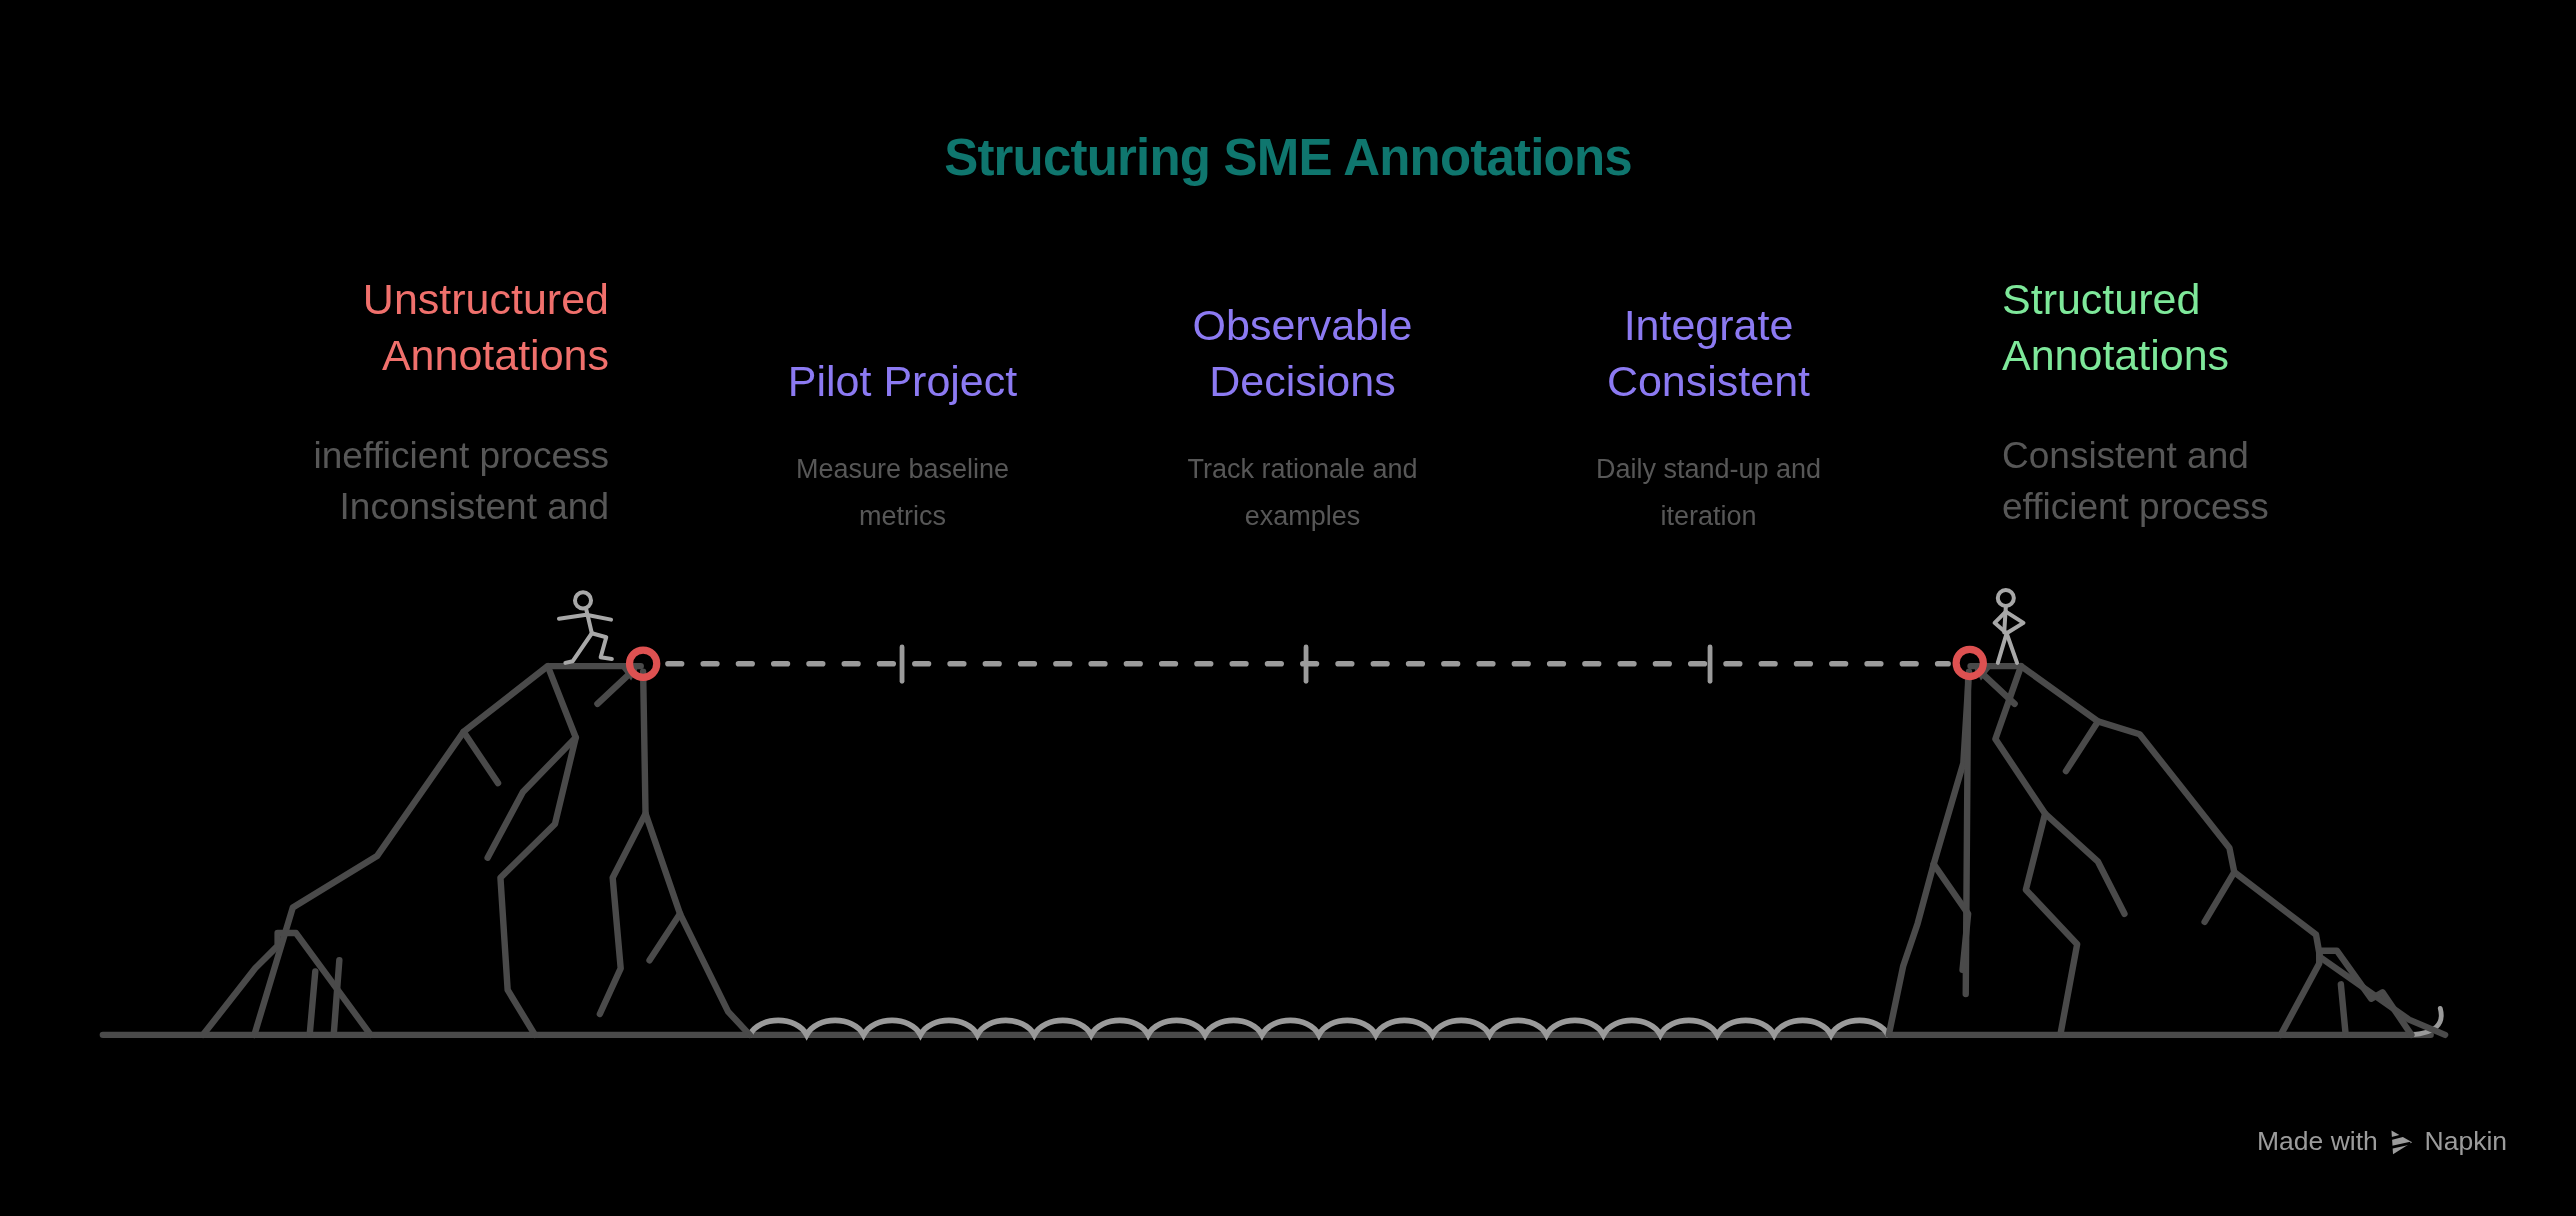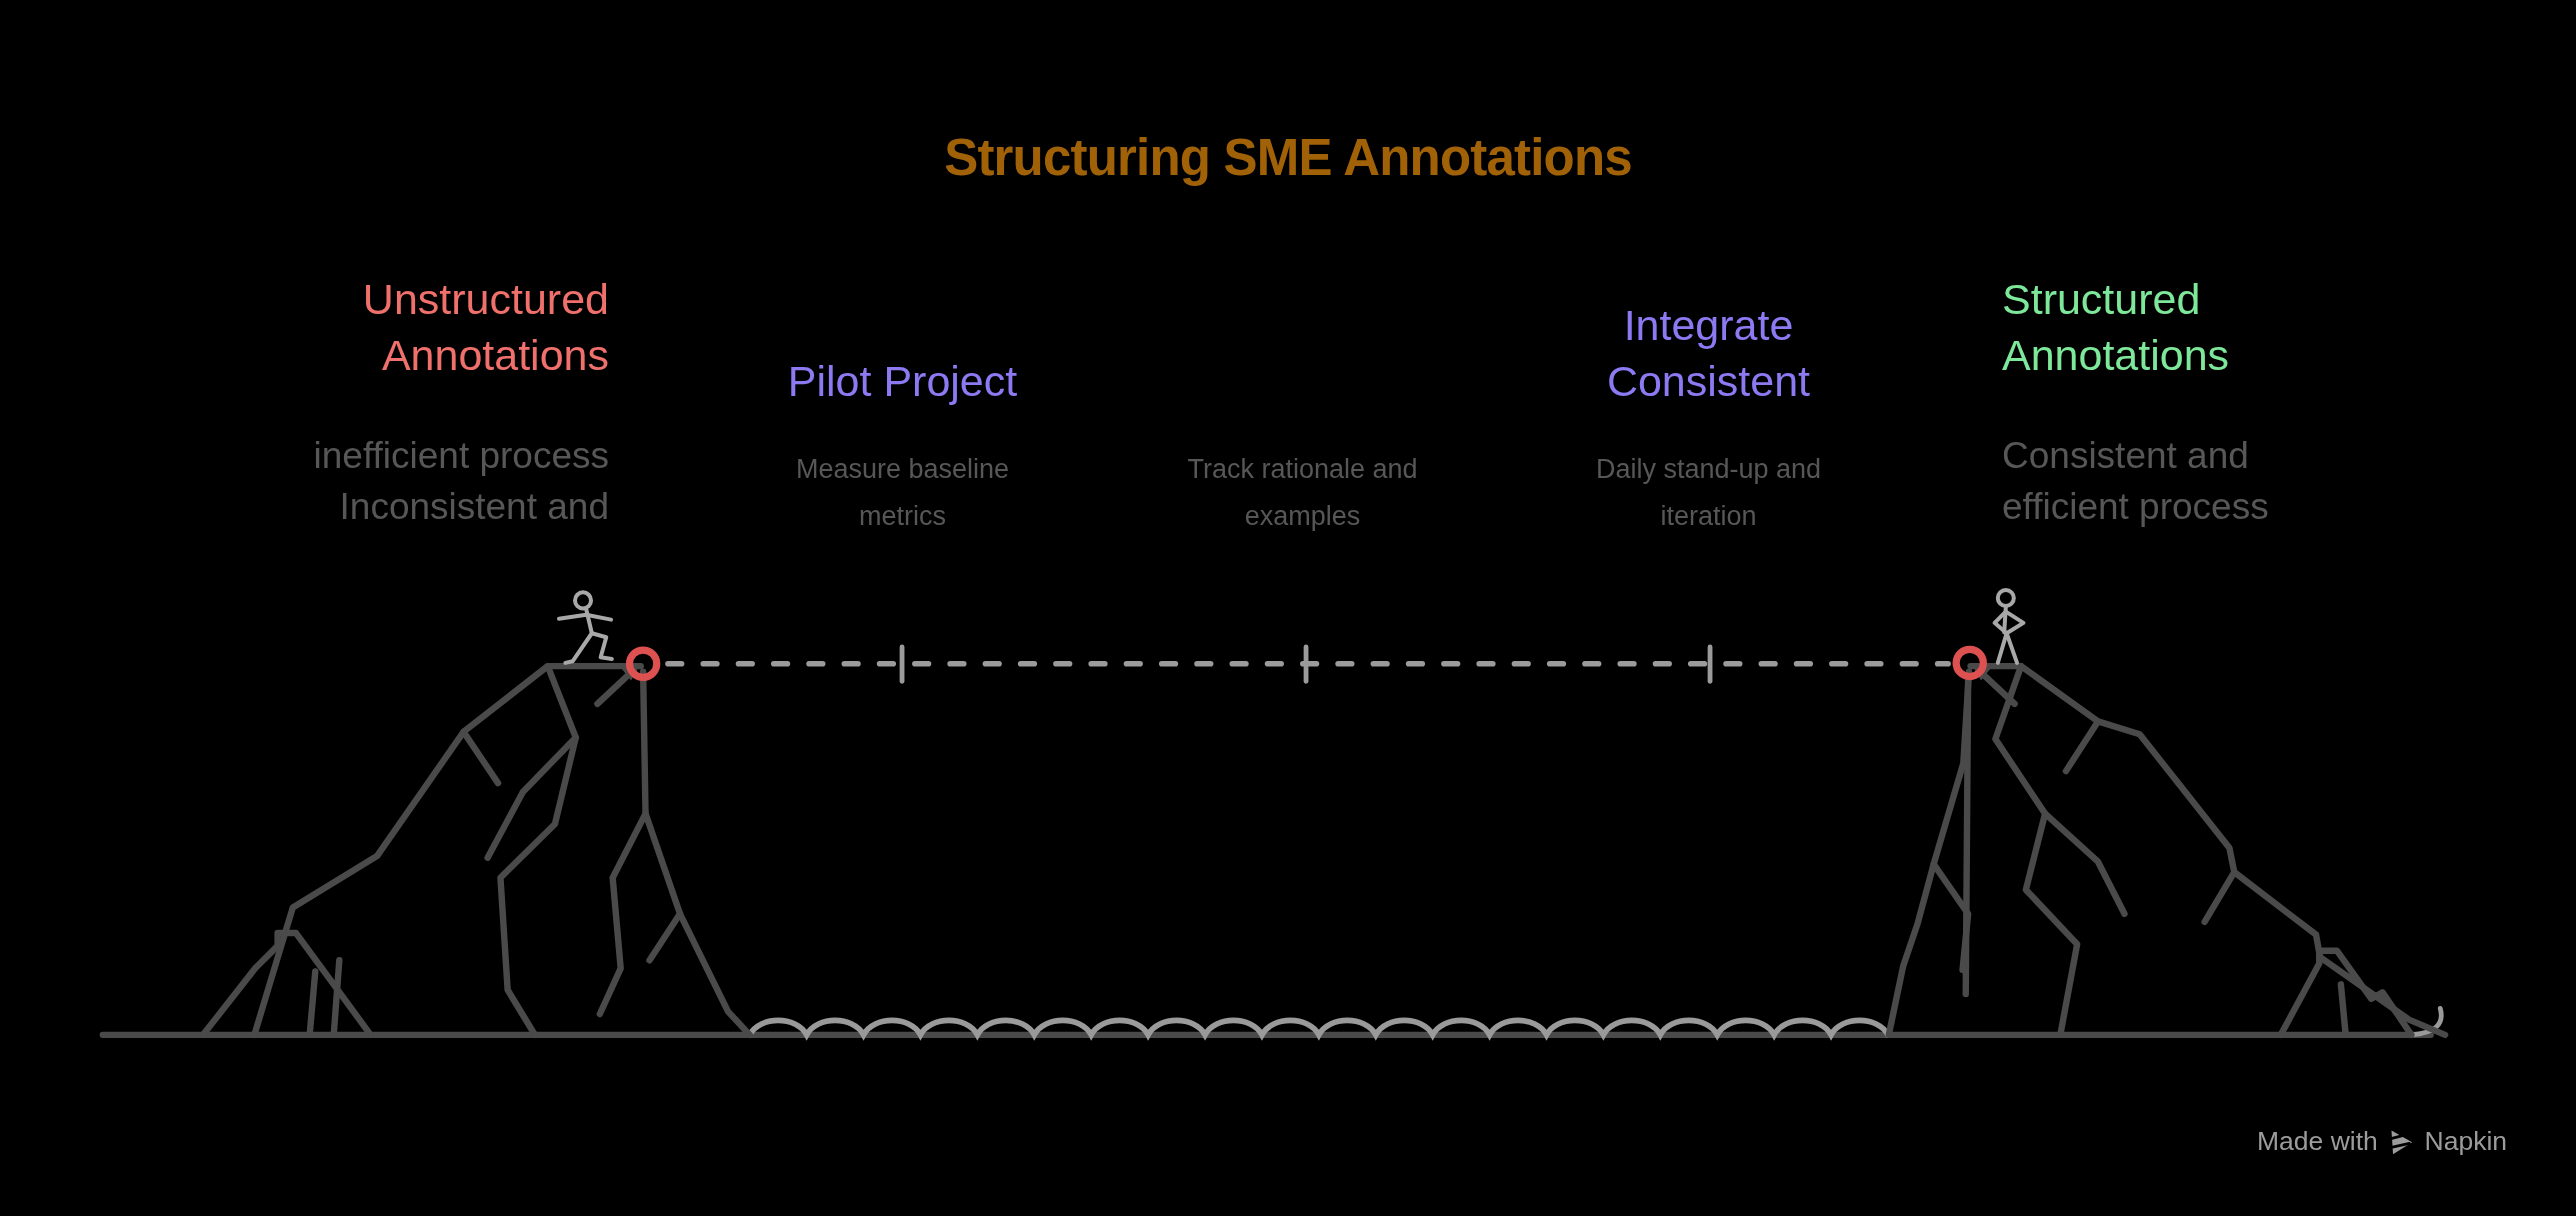--- a/index.html
+++ b/index.html
@@ -2,21 +2,21 @@
 <html style="font-size:13px"><head>
 <meta charset="utf-8">
 <style>
   html,body{margin:0;padding:0;background:#000;}
   .canvas{
     position:relative;width:2576px;height:1216px;background:#000;overflow:hidden;
     font-family:"Liberation Sans","DejaVu Sans",sans-serif;
   }
   .title{
     position:absolute;left:0;top:128px;width:100%;margin:0;
-    text-align:center;font-size:51px;font-weight:700;letter-spacing:-0.8px;color:#a16207;
+    text-align:center;font-size:51px;font-weight:700;letter-spacing:-0.8px;color:#0f766e;
   }
   .heading{position:absolute;font-size:43px;line-height:56px;font-weight:500;}
   .heading span{display:block;}
   .subtitle{position:absolute;color:#575757;font-weight:400;}
   .subtitle span{display:block;}
   .side-sub{font-size:37px;line-height:51px;}
   .mid-sub{font-size:27px;line-height:47px;text-align:center;}
   .mid-head{display:flex;flex-direction:column;justify-content:flex-end;height:112px;text-align:center;}
   .c-red{color:#F0706C}
   .c-purple{color:#8C7AF2}
@@ -55,20 +55,24 @@
   </div>
 
   <div class="heading c-purple mid-head h1">
     <span>Pilot Project</span>
   </div>
   <div class="subtitle mid-sub sub1">
     <span>Measure baseline</span>
     <span>metrics</span>
   </div>
 
+  <div class="heading c-purple mid-head h2">
+    <span>Observable</span>
+    <span>Decisions</span>
+  </div>
   <div class="subtitle mid-sub sub2">
     <span>Track rationale and</span>
     <span>examples</span>
   </div>
 
   <div class="heading c-purple mid-head h3">
     <span>Integrate</span>
     <span>Consistent</span>
   </div>
   <div class="subtitle mid-sub sub3">

